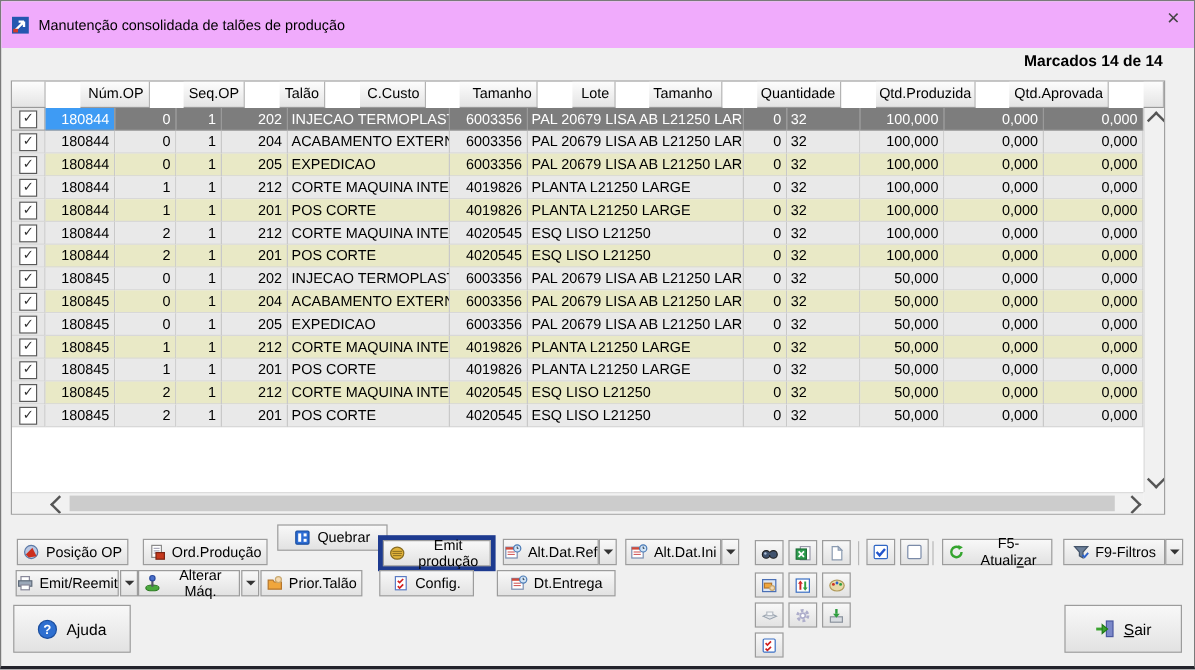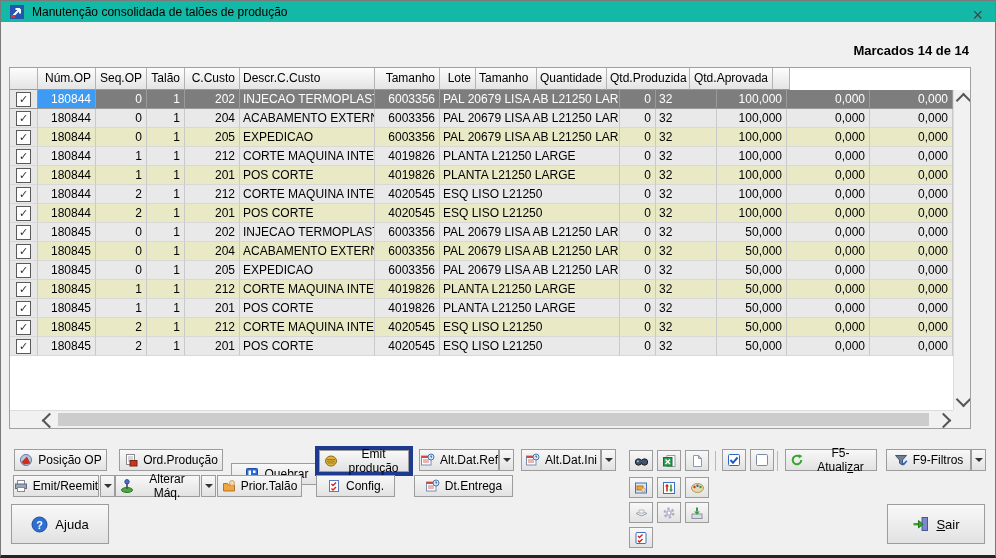--- a/index.html
+++ b/index.html
@@ -1,25 +1,25 @@
 <!DOCTYPE html>
 <html style="--navy: #1d3a8f; --rowsel: #7d7d7d; --cellsel: #3e9bf4; --rowbeige: #e9e9c6; --rowlite: #e9e9e9; --grid: #c9c9c9; --grid2: #d8d8d8;"><head>
 <meta charset="utf-8">
 <style>
   html,body{margin:0;padding:0;background:#d7d7d7;font-family:"Liberation Sans",sans-serif;}
   .window{position:relative;width:996px;height:558px;background:#f0f0f0;box-sizing:border-box;
           border:1px solid #7a7a7a;border-bottom:3px solid #23232b;overflow:hidden;}
   
-  .titlebar{position:absolute;left:0;top:0;right:0;height:21px;background:#14b8a6;display:flex;align-items:center;padding:0 8px;box-sizing:border-box;}
+  .titlebar{position:absolute;left:0;top:0;right:0;height:39px;background:#f0abfc;display:flex;align-items:center;padding:0 8px;box-sizing:border-box;}
   .title-text{font-size:12px;color:#000;margin-left:7px;}
   .close-btn{position:absolute;right:12px;top:4px;font-size:18px;color:#444;line-height:20px;cursor:default;}
   .marcados{position:absolute;top:42px;right:26px;font-size:13px;font-weight:bold;color:#000;}
   
   .tablewrap{position:absolute;left:8px;top:66px;width:962px;height:362px;background:#fff;border:1px solid #a0a0a0;box-sizing:border-box;overflow:hidden;}
-  .thead{display:flex;height:22px;}
+  .thead{display:flex;height:22px;justify-content:space-between;}
   .th{box-sizing:border-box;height:22px;background:linear-gradient(#fdfdfd,#e4e4e4);border-right:1px solid #b3b3b3;border-bottom:1px solid #999;
       font-size:12px;color:#000;padding:3px 4px 0 3px;white-space:nowrap;overflow:hidden;}
   .tr{display:flex;height:19px;}
   .td{box-sizing:border-box;height:19px;border-right:1px solid var(--grid);border-bottom:1px solid var(--grid2);
       font-size:12px;color:#000;padding:2px 4px 0 3px;white-space:nowrap;overflow:hidden;}
   .a-right{text-align:right;}
   .a-left{text-align:left;}
   .a-center{text-align:center;}
   .tr.lite .td{background:var(--rowlite);}
   .tr.beige .td{background:var(--rowbeige);}
@@ -67,21 +67,20 @@
 
   <div class="marcados">Marcados 14 de 14</div>
 
   <div class="tablewrap">
     <div class="thead">
         <div class="th a-center" style="width: 28px;"></div>
         <div class="th a-right" style="width: 58px;">Núm.OP</div>
         <div class="th a-right" style="width: 51px;">Seq.OP</div>
         <div class="th a-right" style="width: 38px;">Talão</div>
         <div class="th a-right" style="width: 55px;">C.Custo</div>
-        <div class="th a-left" style="width: 135px;">Descr.C.Custo</div>
         <div class="th a-right" style="width: 65px;">Tamanho</div>
         <div class="th a-right" style="width: 36px;">Lote</div>
         <div class="th a-left" style="width: 61px;">Tamanho</div>
         <div class="th a-right" style="width: 70px;">Quantidade</div>
         <div class="th a-right" style="width: 83px;">Qtd.Produzida</div>
         <div class="th a-right" style="width: 83px;">Qtd.Aprovada</div>
         <div class="th" style="width: 17px;"></div>
       </div>
     <div>
         <div class="tr sel">
@@ -343,21 +342,21 @@
       <span>Posição OP</span>
   </button>
   <button class="tb" style="left:118px;top:448px;width:104px">
     <svg width="14" height="14">
       <rect x="2.5" y="1.5" width="8" height="10" fill="#fff" stroke="#8a8a8a"></rect>
       <path d="M4 4 h5 M4 6 h5 M4 8 h3" stroke="#aab" stroke-width="1"></path>
       <rect x="6" y="7.5" width="7" height="5.5" fill="#c5381d" stroke="#7c2312"></rect>
     </svg>
       <span>Ord.Produção</span>
   </button>
-  <button class="tb" style="left:230px;top:462px;width:92px">
+  <button class="tb" style="left:230px;top:436px;width:92px">
     <svg width="14" height="14">
       <rect x="1.5" y="1.5" width="11" height="11" rx="1" fill="#2c6cd4" stroke="#1b4e9e"></rect>
       <rect x="3.5" y="3.5" width="2.5" height="7" fill="#fff"></rect>
       <rect x="8" y="3.5" width="2.5" height="2.5" fill="#fff"></rect>
       <rect x="8" y="8" width="2.5" height="2.5" fill="#fff"></rect>
     </svg>
       <span>Quebrar</span>
   </button>
   <button class="tb hl" style="left:318px;top:449px;width:90px">
     <svg width="14" height="14">

